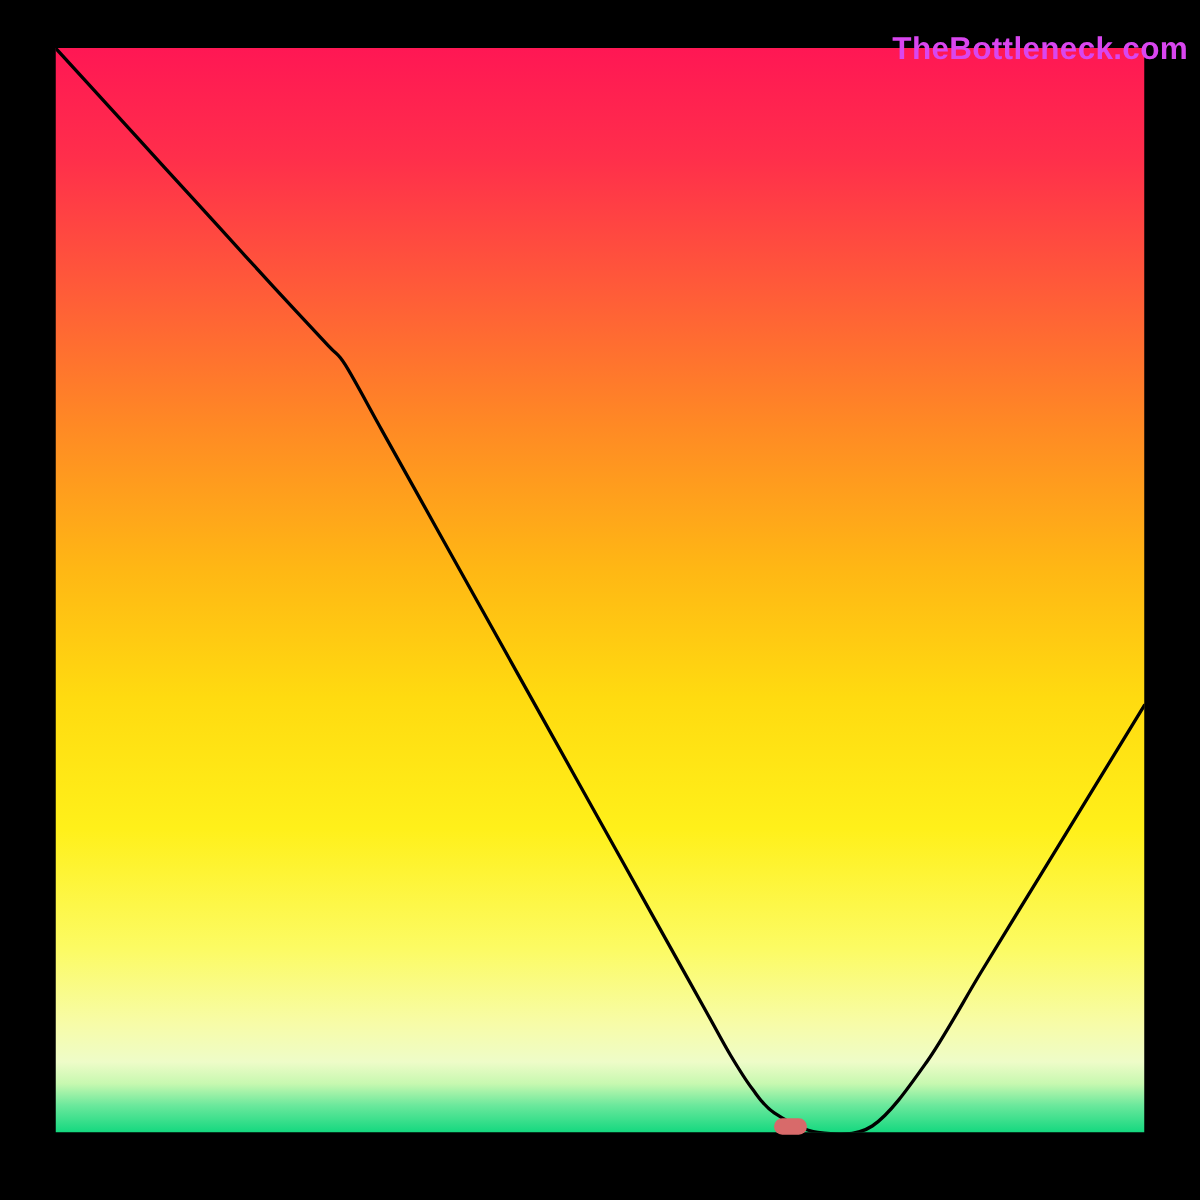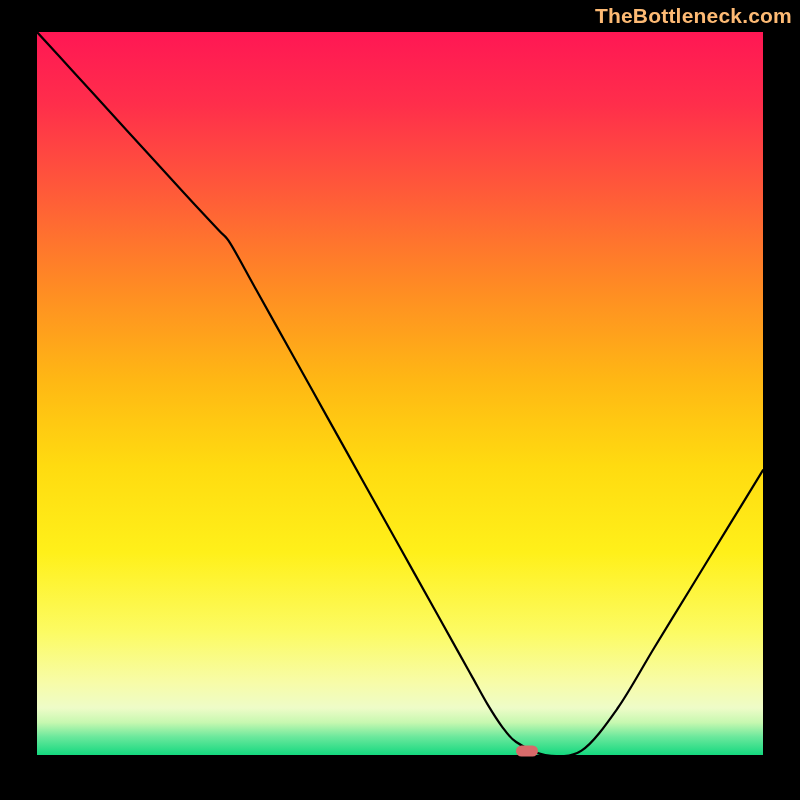--- a/index.html
+++ b/index.html
@@ -6,23 +6,23 @@
   body {
     width: 800px;
     height: 800px;
     background: #000;
     position: relative;
     font-family: Arial, sans-serif;
     overflow: hidden;
   }
   .watermark {
     position: absolute;
-    top: 4px;
+    top: 21px;
     right: 8px;
-    color: #fdba74;
+    color: #d946ef;
     font-size: 21px;
     font-weight: bold;
     z-index: 10;
     letter-spacing: 0.2px;
   }
   .plot-area {
     position: absolute;
     left: 37px;
     top: 32px;
     width: 726px;

